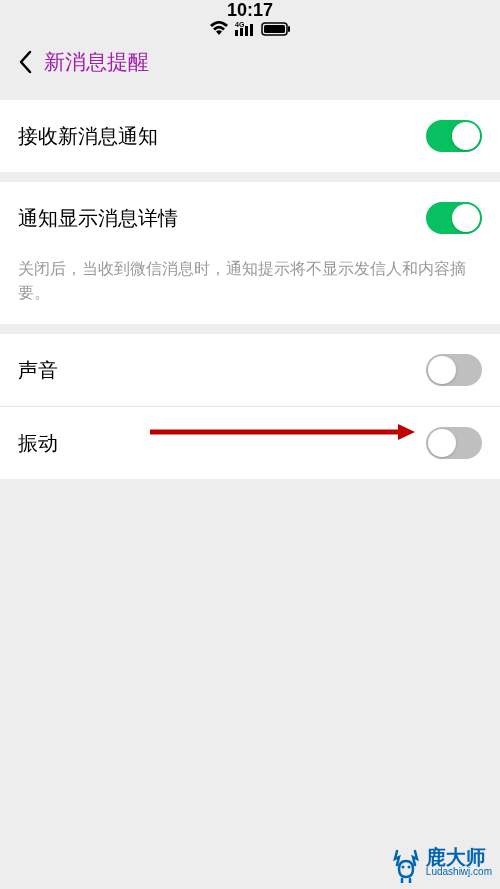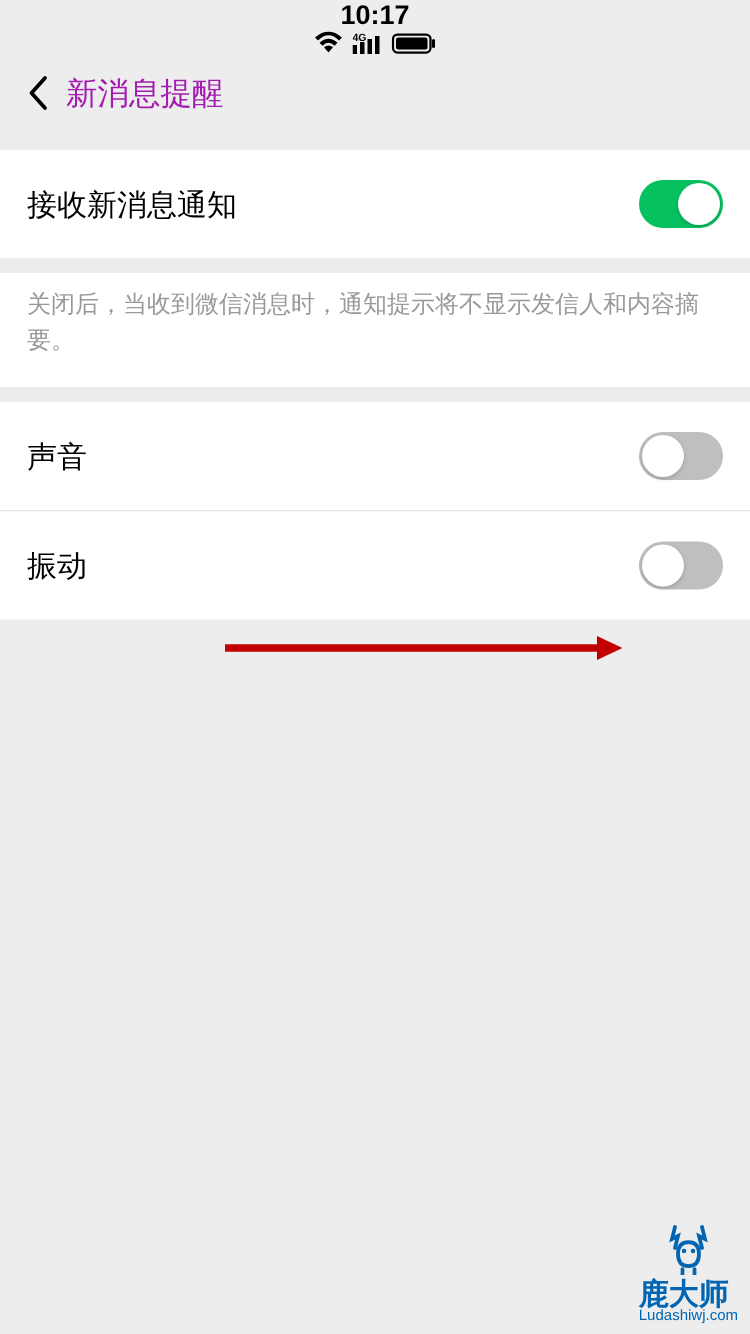--- a/index.html
+++ b/index.html
@@ -118,23 +118,22 @@
       left: 150px;
       width: 265px;
       height: 16px;
       pointer-events: none;
     }
     .watermark {
       position: absolute;
       bottom: 6px;
       right: 8px;
       display: flex;
-      align-items: center;
+      align-items: flex-start;
       gap: 3px;
-      flex-direction: column;
     }
     .watermark-text {
       display: flex;
       flex-direction: column;
       align-items: flex-start;
       line-height: 1;
     }
     .watermark-main {
       font-size: 20px;
       font-weight: bold;
@@ -190,20 +189,26 @@
 <div class="section">
   <div class="row">
     <span class="row-label">接收新消息通知</span>
     <div class="toggle on">
         <div class="toggle-knob"></div>
       </div>
   </div>
 </div>
 
 <div class="section">
+  <div class="row" style="border-bottom:none;padding-bottom:14px;">
+    <span class="row-label">通知显示消息详情</span>
+    <div class="toggle on">
+        <div class="toggle-knob"></div>
+      </div>
+  </div>
   <div class="row-desc">关闭后，当收到微信消息时，通知提示将不显示发信人和内容摘要。</div>
 </div>
 
 <div class="section">
   <div class="row">
     <span class="row-label">声音</span>
     <div class="toggle off">
         <div class="toggle-knob"></div>
       </div>
   </div>

